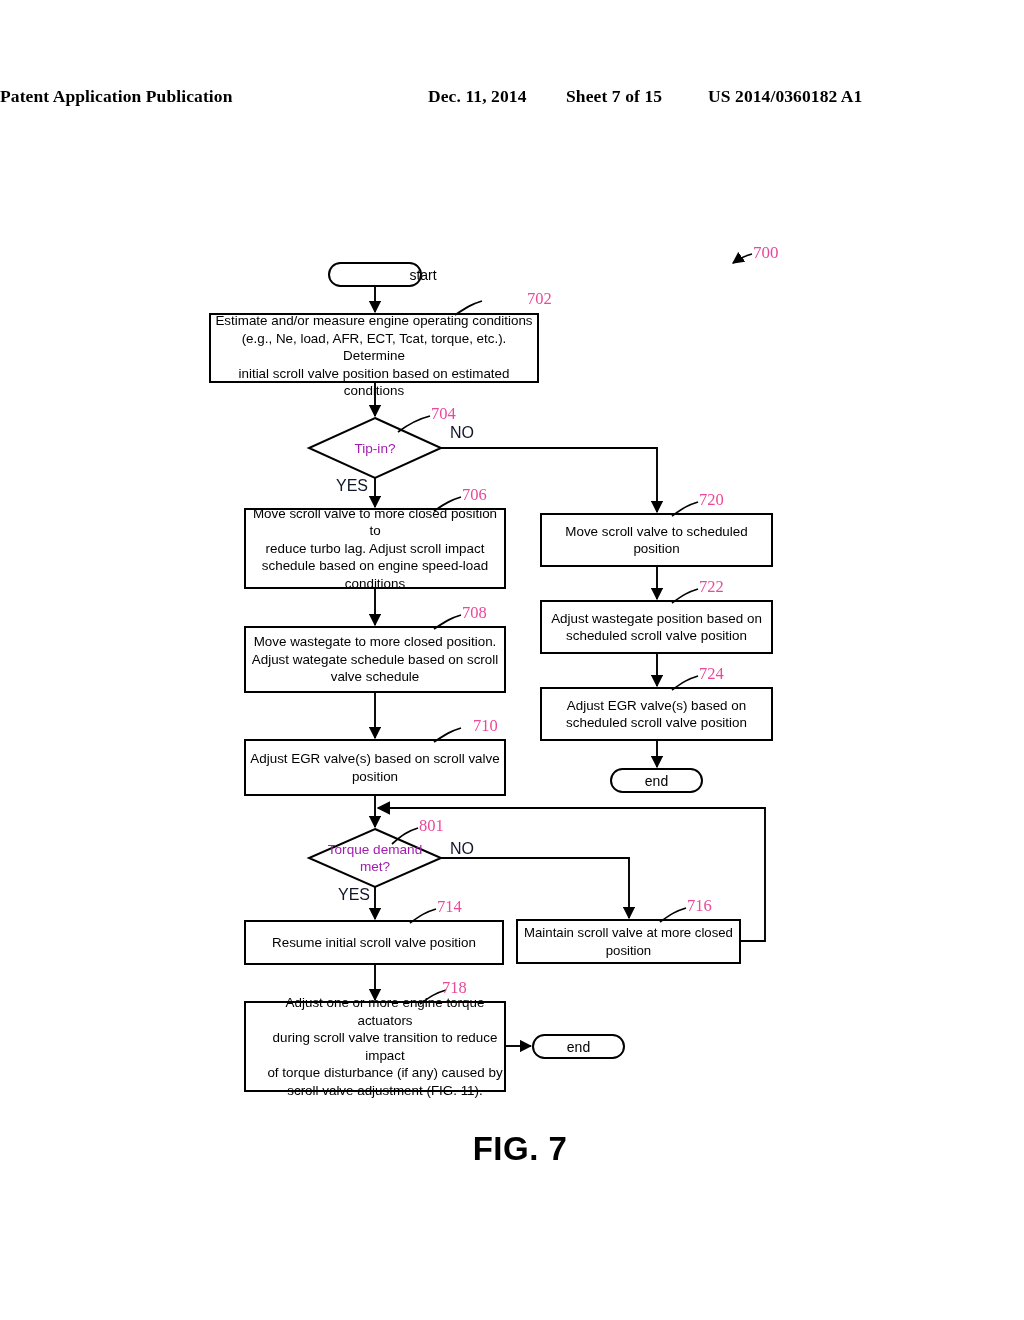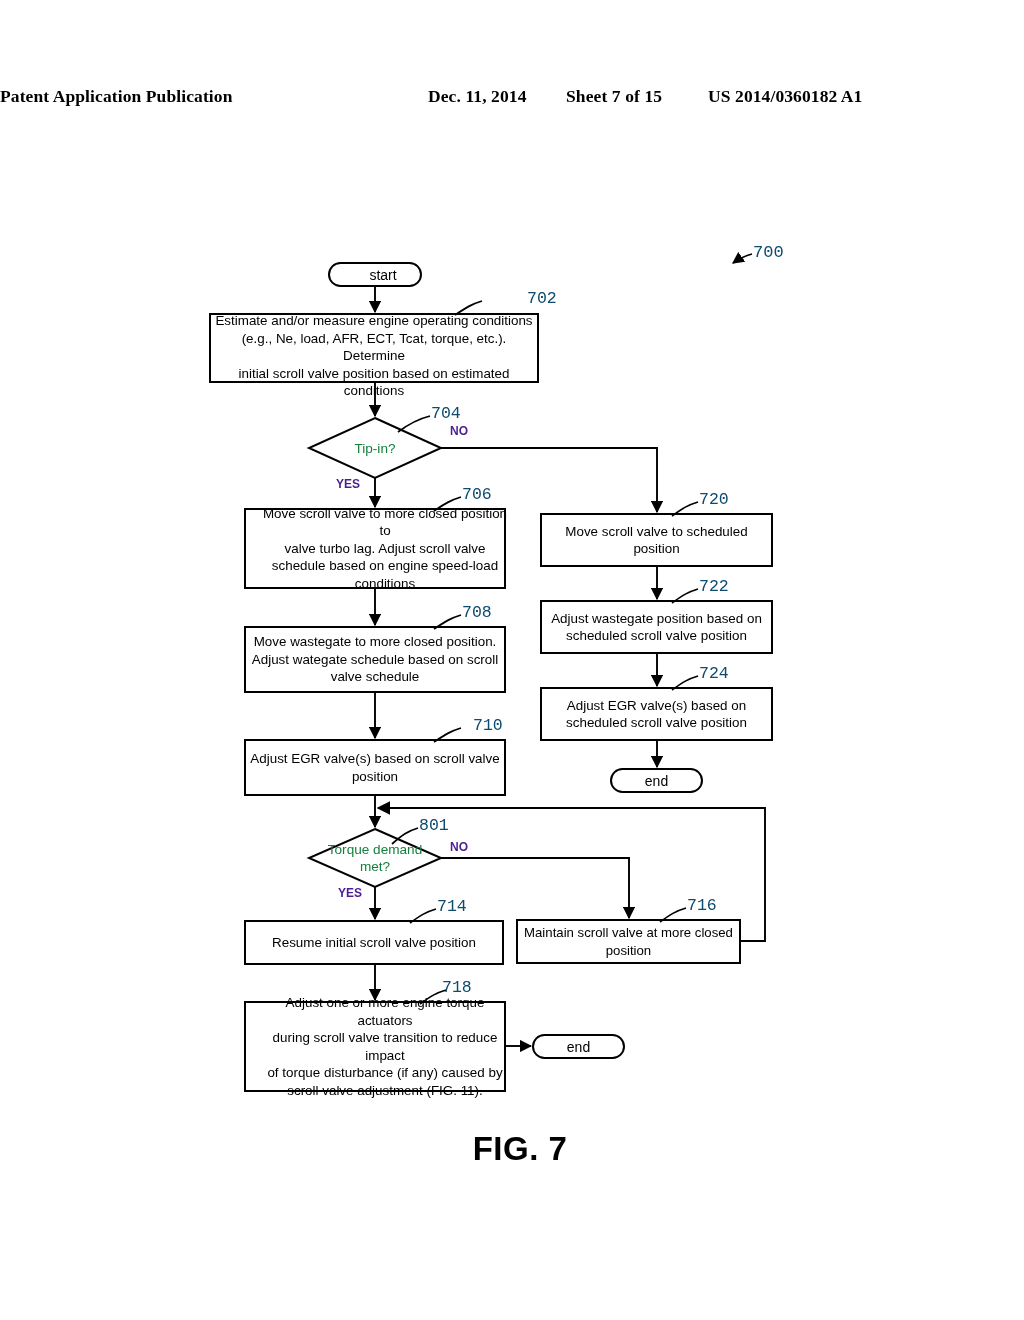--- a/index.html
+++ b/index.html
@@ -103,36 +103,35 @@
   }
   .diatext {
     position: absolute;
     display: flex;
     align-items: center;
     justify-content: center;
     text-align: center;
     font-family: "Liberation Sans", sans-serif;
     font-size: 13.6px;
     line-height: 17px;
-    color: #15803d;
+    color: #a21caf;
   }
   .reflabel {
     position: absolute;
-    font-family: Liberation Mono, monospace;
+    font-family: Liberation Serif, serif;
     font-size: 16.5px;
-    color: #0c4a6e;
+    color: #ec4899;
     white-space: nowrap;
   }
   .branchlabel {
     position: absolute;
     font-family: "Liberation Sans", sans-serif;
-    font-size: 12px;
-    color: #4c1d95;
+    font-size: 16px;
+    color: #0f172a;
     white-space: nowrap;
-    font-weight: bold;
   }
 </style>
 </head>
 <body>
 
 <div id="page">
 
   <div class="hdr">
     <span>Patent Application Publication</span>
     <span class="hdr-date">Dec. 11, 2014</span>
@@ -213,40 +212,40 @@
     <path class="lead" d="M 410 923 C 421 915, 426 912, 436 909"></path>
     <path class="lead" d="M 660 922 C 671 914, 676 911, 686 908"></path>
     <path class="lead" d="M 420 1004 C 431 996, 436 993, 446 990"></path>
     <path class="lead" d="M 672 516 C 683 508, 688 505, 698 502"></path>
     <path class="lead" d="M 672 603 C 683 595, 688 592, 698 589"></path>
     <path class="lead" d="M 672 690 C 683 682, 688 679, 698 676"></path>
 
     <path class="lead" d="M 733 263 C 740 258, 744 256, 752 254" marker-start="url(#arrL)"></path>
   </svg>
 
-  <div class="termtext" style="left:329px; top:263px; width:108px; height:23px;">start</div>
+  <div class="termtext" style="left:329px; top:263px; width:108px; height:23px;padding-left:40px;">start</div>
   <div class="termtext" style="left:611px; top:769px; width:91px; height:23px;">end</div>
   <div class="termtext" style="left:533px; top:1035px; width:91px; height:23px;">end</div>
 
   <div class="boxtext" style="left:212px; top:314px; width:324px; height:84px;">
     <div>
       <div>Estimate and/or measure engine operating conditions</div>
       <div>(e.g., Ne, load, AFR, ECT, Tcat, torque, etc.). Determine</div>
       <div>initial scroll valve position based on estimated conditions</div>
     </div>
   </div>
 
   <div class="diatext" style="left:325px; top:436px; width:100px; height:24px;">Tip-in?</div>
   <div class="branchlabel" style="left:450px; top:424px;">NO</div>
   <div class="branchlabel" style="left:336px; top:477px;">YES</div>
 
-  <div class="boxtext" style="left:257px; top:509px; width:256px; height:79px;">
+  <div class="boxtext" style="left:247px; top:509px; width:256px; height:79px;">
     <div>
       <div>Move scroll valve to more closed position to</div>
-      <div>valve turbo lag. Adjust scroll valve</div>
+      <div>reduce turbo lag. Adjust scroll impact</div>
       <div>schedule based on engine speed-load</div>
       <div>conditions</div>
     </div>
   </div>
 
   <div class="boxtext" style="left:247px; top:627px; width:256px; height:65px;">
     <div>
       <div>Move wastegate to more closed position.</div>
       <div>Adjust wategate schedule based on scroll</div>
       <div>valve schedule</div>

